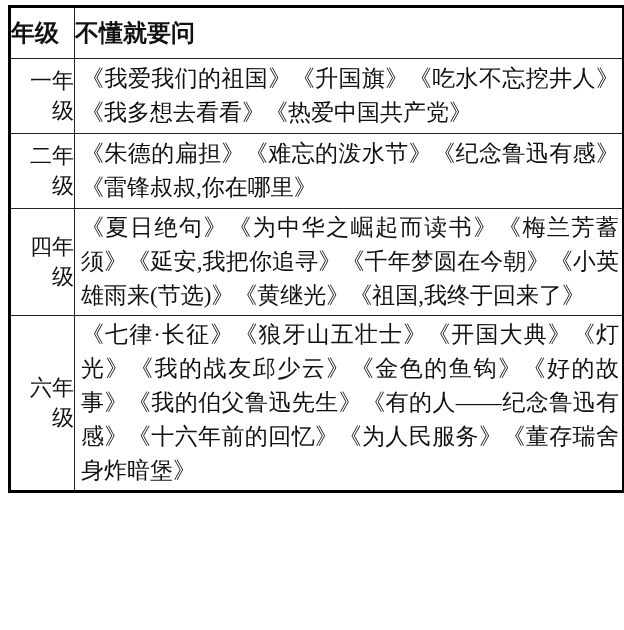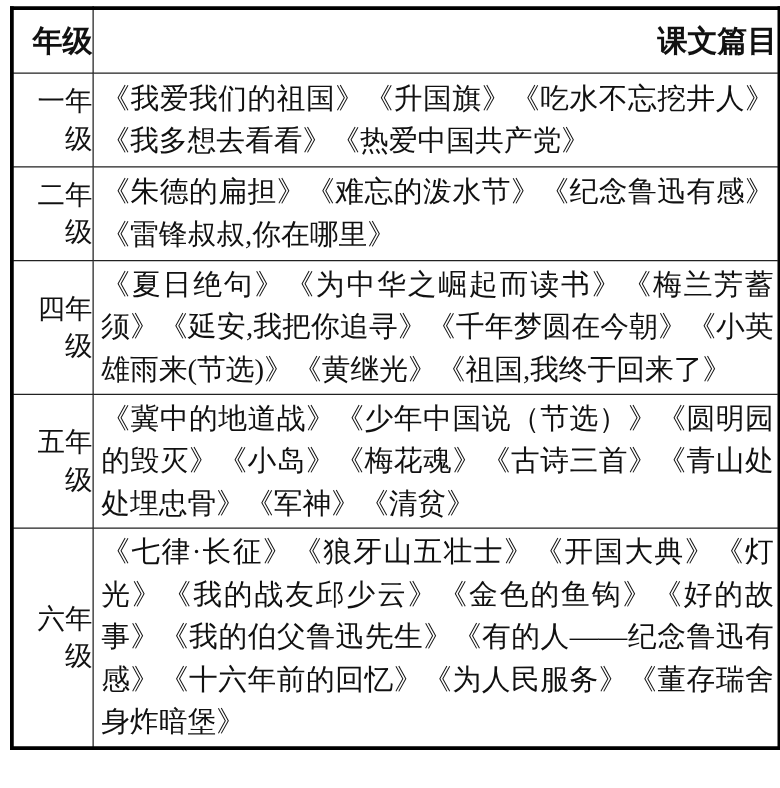--- a/index.html
+++ b/index.html
@@ -34,21 +34,21 @@
     box-sizing: border-box;
   }
   
   table.grade-table {
     border: 3px solid #000000;
   }
   th.h-cell {
     font-family: "Liberation Sans", "DejaVu Sans", sans-serif;
     font-weight: bold;
     font-size: 24px;
-    text-align: right;
+    text-align: left;
     height: 52px;
     padding: 0;
   }
   td.grade-cell {
     text-align: right;
     font-size: 22px;
     padding: 0;
   }
   td.titles-cell {
     font-size: 23px;
@@ -66,39 +66,35 @@
 
 <div class="page">
   <table class="grade-table">
     <colgroup>
       <col class="c-grade">
       <col class="c-titles">
     </colgroup>
     <thead>
       <tr>
         <th class="h-cell">年级</th>
-        <th class="h-cell">课文篇目</th>
+        <th class="h-cell">不懂就要问</th>
       </tr>
     </thead>
     <tbody>
       <tr class="r2">
         <td class="grade-cell">一年级</td>
         <td class="titles-cell">《我爱我们的祖国》《升国旗》《吃水不忘挖井人》《我多想去看看》《热爱中国共产党》</td>
       </tr>
       <tr class="r2">
         <td class="grade-cell">二年级</td>
         <td class="titles-cell">《朱德的扁担》《难忘的泼水节》《纪念鲁迅有感》《雷锋叔叔,你在哪里》</td>
       </tr>
       <tr class="r3a">
         <td class="grade-cell">四年级</td>
         <td class="titles-cell">《夏日绝句》《为中华之崛起而读书》《梅兰芳蓄须》《延安,我把你追寻》《千年梦圆在今朝》《小英雄雨来(节选)》《黄继光》《祖国,我终于回来了》</td>
       </tr>
-      <tr class="r3b">
-        <td class="grade-cell">五年级</td>
-        <td class="titles-cell">《冀中的地道战》《少年中国说（节选）》《圆明园的毁灭》《小岛》《梅花魂》《古诗三首》《青山处处埋忠骨》《军神》《清贫》</td>
-      </tr>
       <tr class="r4">
         <td class="grade-cell">六年级</td>
         <td class="titles-cell">《七律·长征》《狼牙山五壮士》《开国大典》《灯光》《我的战友邱少云》《金色的鱼钩》《好的故事》《我的伯父鲁迅先生》《有的人——纪念鲁迅有感》《十六年前的回忆》《为人民服务》《董存瑞舍身炸暗堡》</td>
       </tr>
     </tbody>
   </table>
 </div>
 
 </body></html>

